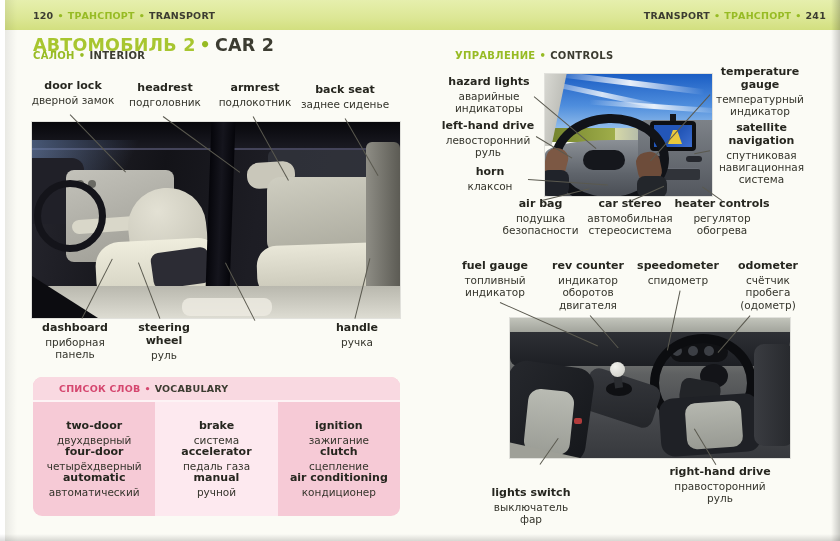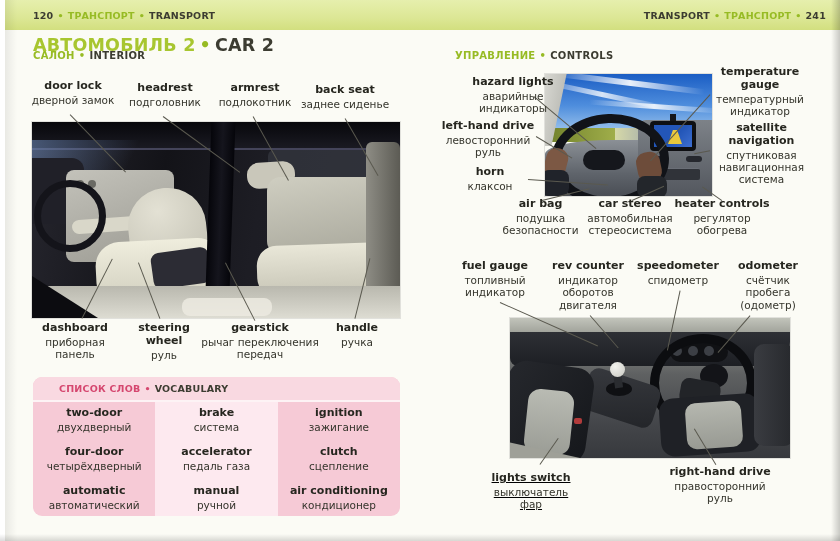--- a/index.html
+++ b/index.html
@@ -23,21 +23,21 @@
   .line{position:absolute;height:1.2px;background:#5a594f;transform-origin:0 50%;z-index:5;}
   
   .photo{position:absolute;overflow:hidden;z-index:1;box-shadow:0 0 0 1px rgba(0,0,0,.10);}
   .shape{position:absolute;}
   
   #vocab{position:absolute;left:33px;top:377px;width:367px;height:139px;border-radius:9px;
          overflow:hidden;background:#f6cad6;z-index:2;}
   .vhead{height:23px;background:#f9d9e1;border-bottom:2px solid #fdf3f5;display:flex;align-items:center;
          padding-left:26px;font-size:9.5px;font-weight:700;letter-spacing:.2px;}
   .vbody{display:grid;grid-template-columns:1fr 1fr 1fr;height:114px;}
-  .vcol{display:flex;flex-direction:column;justify-content:space-between;padding:5px 2px;}
+  .vcol{display:flex;flex-direction:column;justify-content:center;padding:5px 2px;}
   .vcol.mid{background:#fde9ef;}
   .vcell{text-align:center;}
   
   .edge-l{position:absolute;left:0;top:0;width:5px;height:100%;background:#ffffff;z-index:9;}
   .edge-l2{position:absolute;left:5px;top:0;width:12px;height:100%;
            background:linear-gradient(90deg,rgba(0,0,0,.07),rgba(0,0,0,0));z-index:9;}
   .edge-r{position:absolute;right:0;top:0;width:9px;height:100%;
           background:linear-gradient(90deg,rgba(0,0,0,0),rgba(0,0,0,.20));z-index:9;}
   .edge-b{position:absolute;left:0;bottom:0;width:100%;height:7px;
           background:linear-gradient(180deg,rgba(0,0,0,0),rgba(0,0,0,.14));z-index:9;}
@@ -112,24 +112,20 @@
     <div class="shape" style="left:0;bottom:0;width:120px;height:60px;background:#0c0c10;clip-path:polygon(0 30%,55% 100%,0 100%);"></div>
   </div>
 
   <div class="lbl" style="left:35px;top:322px;width:80px;">
     <div class="en">dashboard</div>
     <div class="ru">приборная панель</div>
   </div>
   <div class="lbl" style="left:134px;top:322px;width:60px;">
     <div class="en">steering wheel</div>
     <div class="ru">руль</div>
-  </div>
-  <div class="lbl" style="left:199px;top:322px;width:122px;">
-    <div class="en">gearstick</div>
-    <div class="ru">рычаг переключения передач</div>
   </div>
   <div class="lbl" style="left:327px;top:322px;width:60px;">
     <div class="en">handle</div>
     <div class="ru">ручка</div>
   </div>
 
   <div id="vocab">
     <div class="vhead">
       <span class="p">СПИСОК СЛОВ</span>
         <span class="sep" style="color:#d5476f;">•</span>
@@ -203,21 +199,21 @@
     <div class="shape" style="right:12px;top:94px;width:52px;height:11px;background:#303339;border-radius:2px;border-top:1px solid #6a6e76;"></div>
     <div class="shape" style="left:0;top:0;width:36px;height:72px;background:linear-gradient(100deg,#d8d8d2,#9fa09a);clip-path:polygon(0 0,60% 0,18% 100%,0 100%);"></div>
     <div class="shape" style="left:6px;top:40px;width:100px;height:74px;border:9px solid #111318;border-radius:50%;transform:rotate(-2deg);"></div>
     <div class="shape" style="left:38px;top:76px;width:42px;height:20px;background:#15171c;border-radius:10px;"></div>
     <div class="shape" style="left:0;top:74px;width:22px;height:30px;background:#7c5844;border-radius:10px;transform:rotate(15deg);"></div>
     <div class="shape" style="left:-4px;top:96px;width:28px;height:26px;background:#20232a;border-radius:8px;"></div>
     <div class="shape" style="left:92px;top:78px;width:24px;height:30px;background:#6d4c3a;border-radius:10px;transform:rotate(-12deg);"></div>
     <div class="shape" style="left:92px;top:102px;width:30px;height:22px;background:#23262b;border-radius:8px;"></div>
   </div>
 
-  <div class="lbl" style="left:445px;top:76px;width:88px;margin-left:24px;">
+  <div class="lbl" style="left:445px;top:76px;width:88px;">
     <div class="en">hazard lights</div>
     <div class="ru">аварийные индикаторы</div>
   </div>
   <div class="lbl" style="left:441px;top:120px;width:94px;">
     <div class="en">left-hand drive</div>
     <div class="ru">левосторонний руль</div>
   </div>
   <div class="lbl" style="left:455px;top:166px;width:70px;">
     <div class="en">horn</div>
     <div class="ru">клаксон</div>
@@ -295,21 +291,21 @@
     <div class="shape" style="left:64px;top:100px;width:8px;height:6px;background:#b23b3b;border-radius:2px;"></div>
   </div>
 
   <div class="line" style="left:500px;top:302px;width:107px;transform:rotate(24deg);"></div>
   <div class="line" style="left:590px;top:315px;width:43px;transform:rotate(49deg);"></div>
   <div class="line" style="left:680px;top:290px;width:61px;transform:rotate(102deg);"></div>
   <div class="line" style="left:750px;top:315px;width:49px;transform:rotate(131deg);"></div>
   <div class="line" style="left:540px;top:464px;width:32px;transform:rotate(-55deg);"></div>
   <div class="line" style="left:716px;top:464px;width:42px;transform:rotate(-121deg);"></div>
 
-  <div class="lbl" style="left:491px;top:472px;width:80px;text-decoration:underline;">
+  <div class="lbl" style="left:491px;top:487px;width:80px;">
     <div class="en">lights switch</div>
     <div class="ru">выключатель фар</div>
   </div>
   <div class="lbl" style="left:662px;top:466px;width:116px;">
     <div class="en">right-hand drive</div>
     <div class="ru">правосторонний руль</div>
   </div>
 
   <div class="edge-l"></div>
   <div class="edge-l2"></div>

